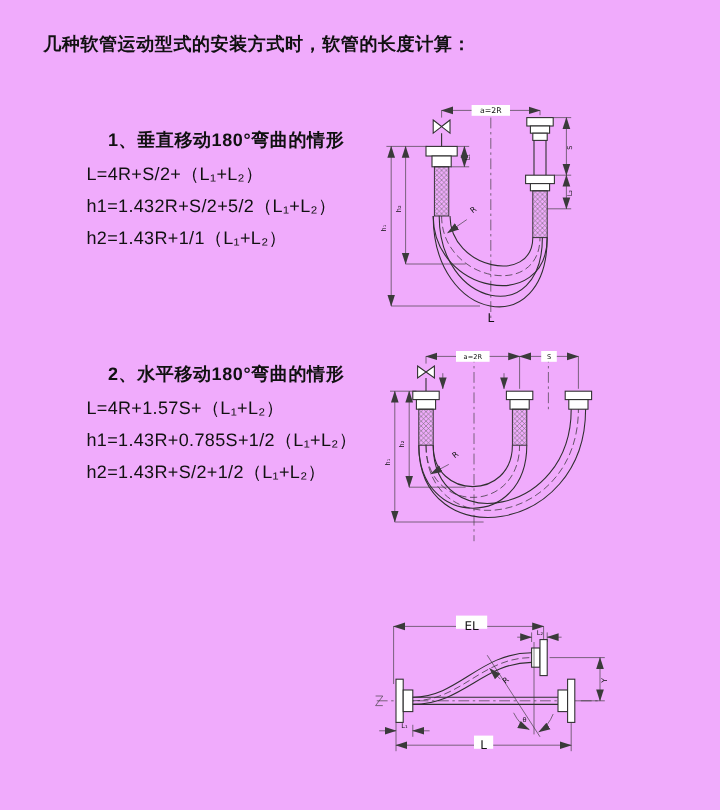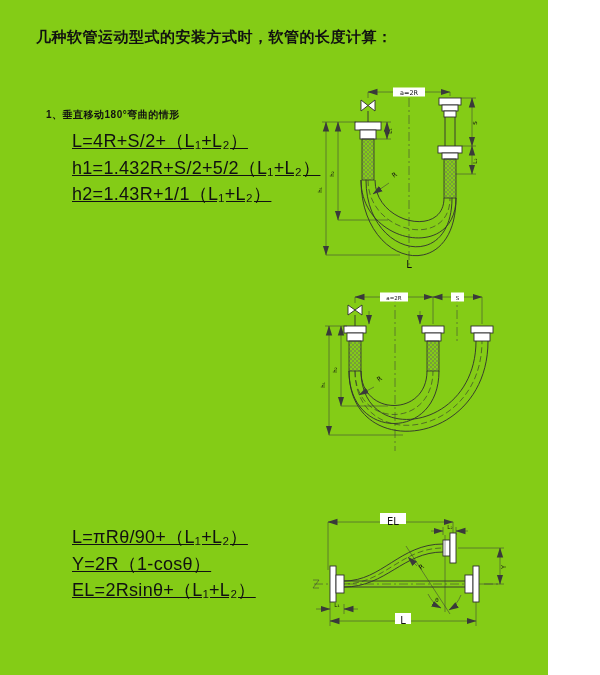--- a/index.html
+++ b/index.html
@@ -1,22 +1,22 @@
 <!DOCTYPE html>
 <html><head>
 <meta charset="utf-8">
 <style>
   html,body{margin:0;padding:0;}
   body{width:600px;height:675px;background:#ffffff;font-family:"Liberation Sans","DejaVu Sans",sans-serif;}
-  .page{position:relative;width:548px;height:675px;background:#84cc16;overflow:hidden;}
+  .page{position:relative;width:600px;height:675px;background:#f0abfc;overflow:hidden;}
   .doc-title{position:absolute;left:36px;top:28px;font-size:15px;font-weight:bold;color:#111;letter-spacing:0.5px;}
   .section{position:absolute;color:#111;}
-  .sec-heading{font-size:10px;font-weight:bold;letter-spacing:0.5px;white-space:nowrap;}
+  .sec-heading{font-size:15px;font-weight:bold;letter-spacing:0.5px;white-space:nowrap;margin-left:44px;}
   .formulas{margin-top:6px;padding-left:26px;}
-  .formula{font-size:18px;font-weight:normal;line-height:26.5px;letter-spacing:0.3px;white-space:nowrap;text-decoration:underline;}
+  .formula{font-size:15px;font-weight:normal;line-height:26.5px;letter-spacing:0.3px;white-space:nowrap;}
   .diagram{position:absolute;}
   
   svg .ln{fill:none;stroke:#2f2f2f;stroke-width:0.9;}
   svg .thin{fill:none;stroke:#3a3a3a;stroke-width:0.55;}
   svg .cl{fill:none;stroke:#3a3a3a;stroke-width:0.55;stroke-dasharray:9 3 2 3;}
   svg .hd{fill:none;stroke:#2f2f2f;stroke-width:0.6;stroke-dasharray:6 3;}
   svg .fit{fill:#ffffff;stroke:#2f2f2f;stroke-width:0.9;}
   svg text{font-family:"DejaVu Sans","Liberation Sans",sans-serif;fill:#111;}
   svg .lbl{font-size:6.5px;}
   svg .lbl-sm{font-size:5.5px;}
@@ -38,27 +38,30 @@
 
   <div class="section" style="left:46px;top:108px;">
     <div class="sec-heading">1、垂直移动180°弯曲的情形</div>
     <div class="formulas">
       <div class="formula">L=4R+S/2+（L₁+L₂）</div>
       <div class="formula">h1=1.432R+S/2+5/2（L₁+L₂）</div>
       <div class="formula">h2=1.43R+1/1（L₁+L₂）</div>
     </div>
   </div>
 
+  <div class="section" style="left:46px;top:303px;">
+    <div class="sec-heading">2、水平移动180°弯曲的情形</div>
+    <div class="formulas">
+      <div class="formula">L=4R+1.57S+（L₁+L₂）</div>
+      <div class="formula">h1=1.43R+0.785S+1/2（L₁+L₂）</div>
+      <div class="formula">h2=1.43R+S/2+1/2（L₁+L₂）</div>
+    </div>
+  </div>
 
   <div class="section" style="left:46px;top:518px;">
-    <div class="formulas">
-      <div class="formula">L=πRθ/90+（L₁+L₂）</div>
-      <div class="formula">Y=2R（1-cosθ）</div>
-      <div class="formula">EL=2Rsinθ+（L₁+L₂）</div>
-    </div>
   </div>
 
   <svg id="d1" class="diagram" style="left:300px;top:78px;" width="290" height="195" viewBox="0 0 290 195">
     <defs>
       <marker id="a1" refX="9.5" refY="5" markerWidth="10" markerHeight="10" orient="auto-start-reverse" markerUnits="userSpaceOnUse">
         <path d="M0,1.8 L10,5 L0,8.2 Z" fill="#3a3a3a"></path>
       </marker>
       <pattern id="h1p" width="4" height="4" patternUnits="userSpaceOnUse">
         <path d="M0,4 L4,0 M0,0 L4,4" stroke="#666" stroke-width="0.45"></path>
       </pattern>

